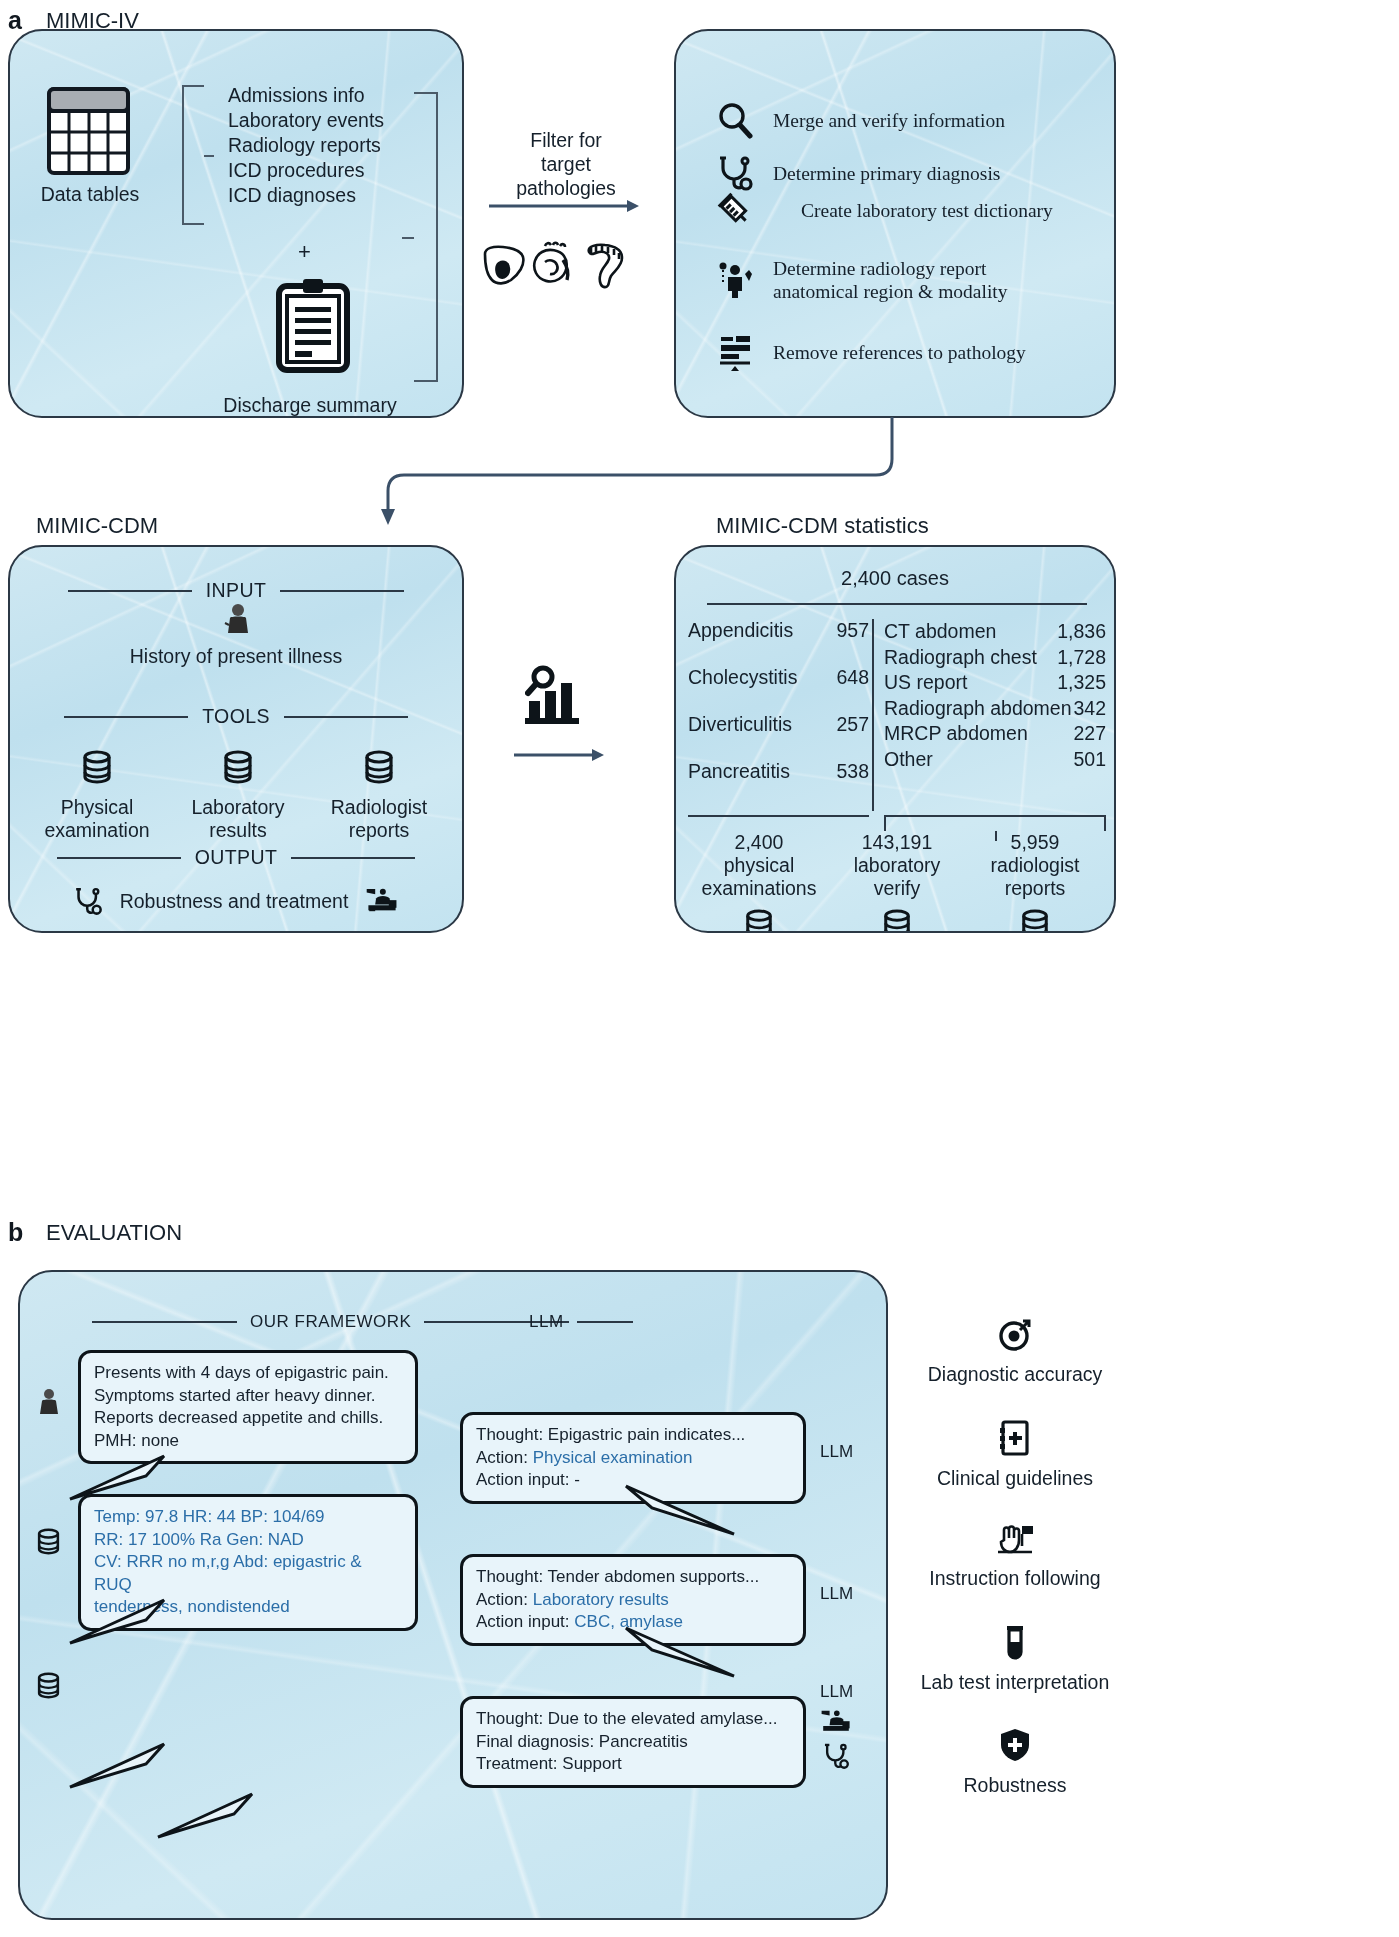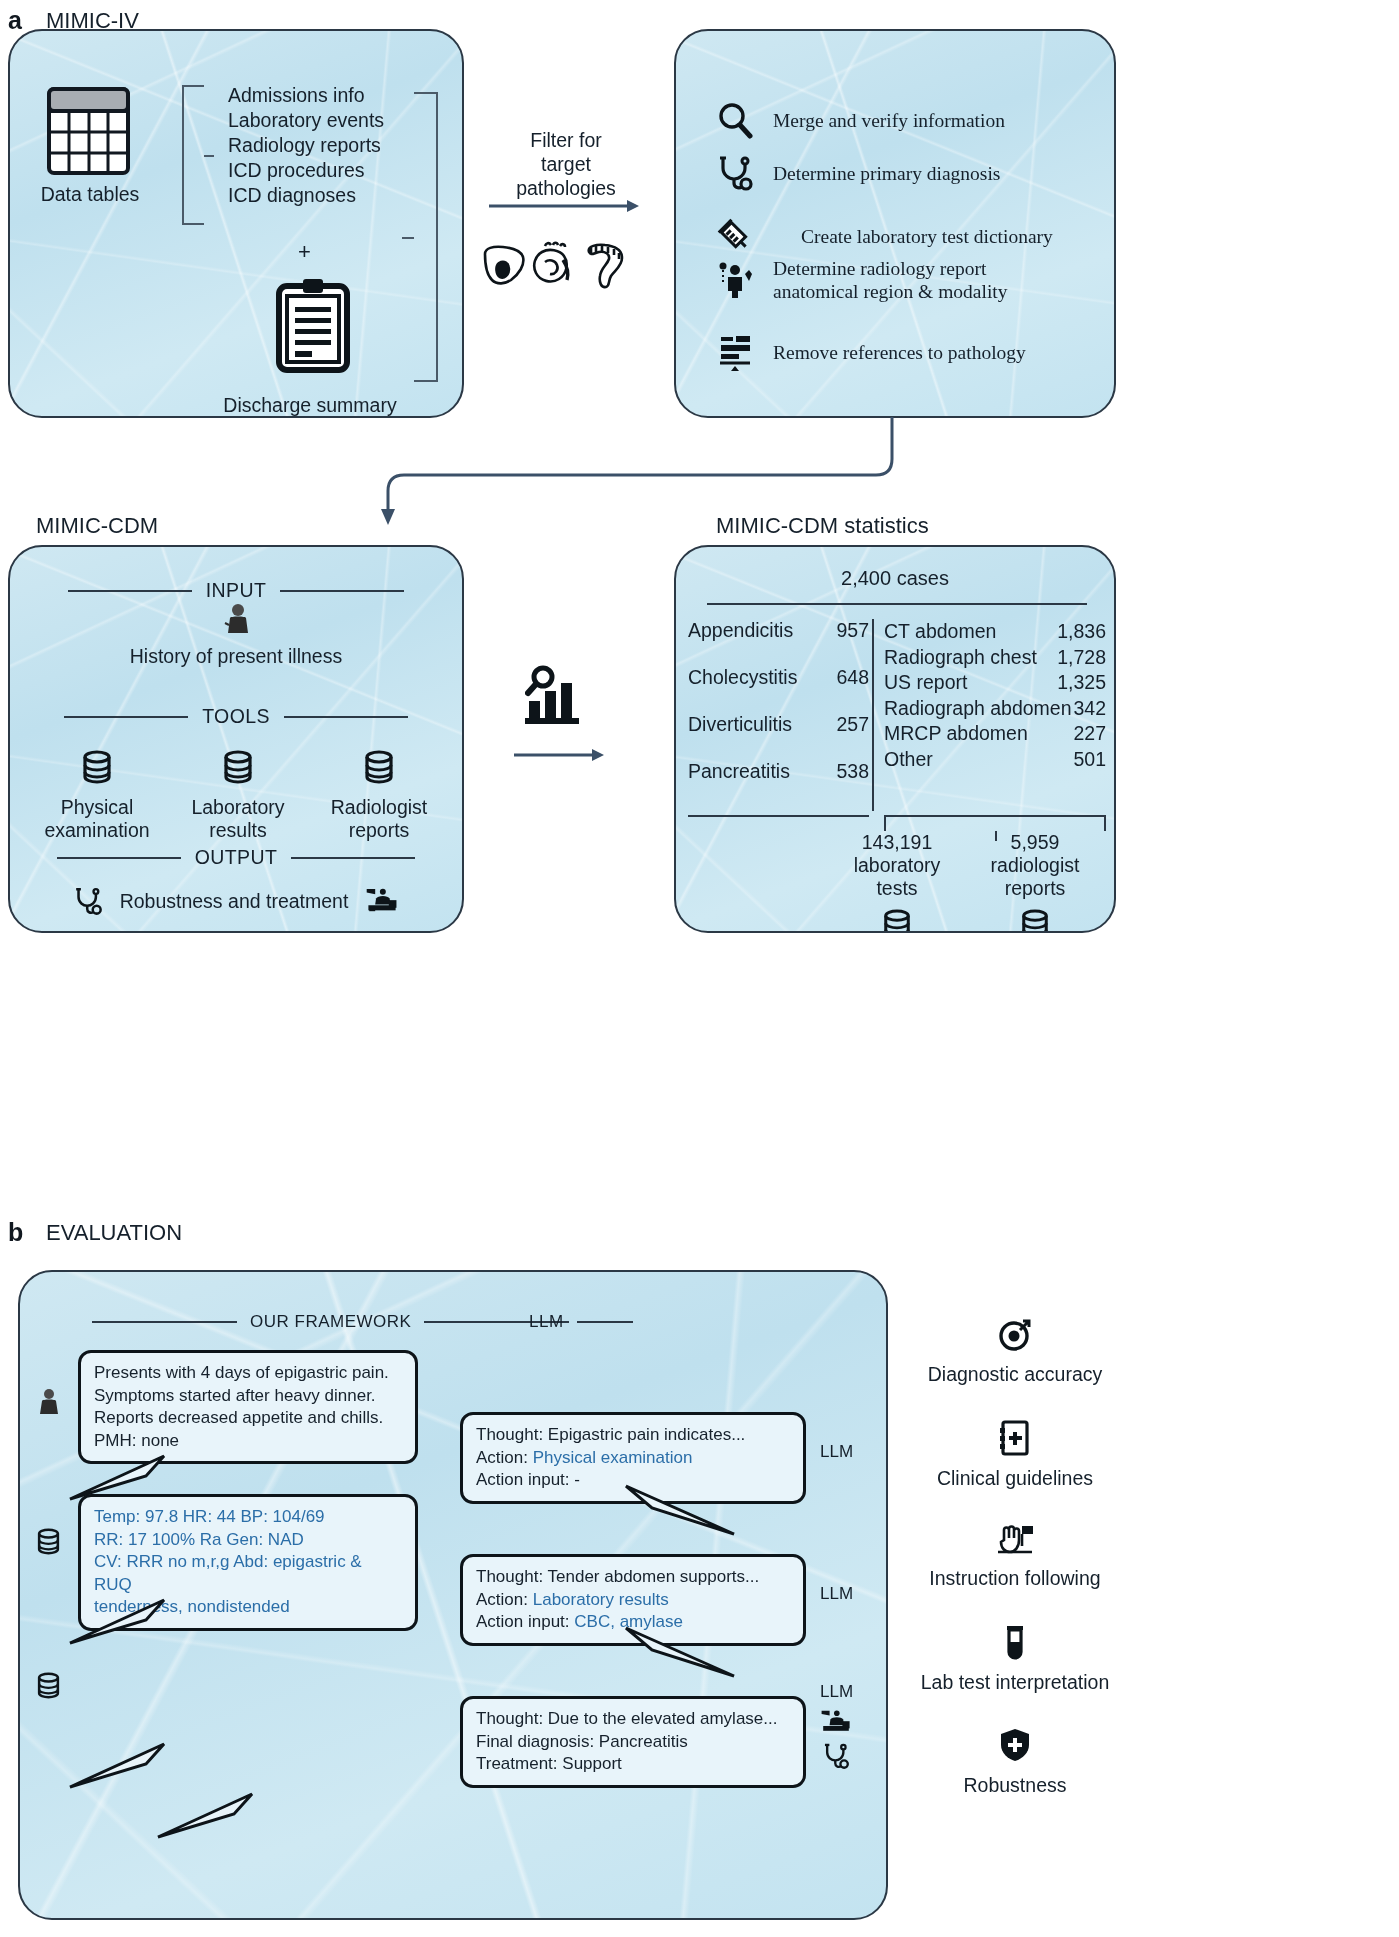--- a/index.html
+++ b/index.html
@@ -193,21 +193,21 @@
   <div class="taskrow" style="top:123px;">
     <svg class="ticon" viewBox="0 0 38 38">
       <path d="M7 4 V14 C7 21 13 25 18 25 C23 25 29 21 29 14 V9" fill="none" stroke="#0d1419" stroke-width="3.2"></path>
       <path d="M18 25 V29 C18 33 22 35 26 33" fill="none" stroke="#0d1419" stroke-width="3.2"></path>
       <circle cx="30" cy="30" r="5" fill="none" stroke="#0d1419" stroke-width="3.2"></circle>
       <circle cx="29" cy="7" r="3" fill="none" stroke="#0d1419" stroke-width="3"></circle>
       <line x1="4" y1="4" x2="10" y2="4" stroke="#0d1419" stroke-width="3.2"></line>
     </svg>
     <span class="tlabel">Determine primary diagnosis</span>
   </div>
-  <div class="taskrow" style="top:186px;gap:47px;">
+  <div class="taskrow" style="top:160px;gap:47px;">
     <svg class="ticon" viewBox="0 0 38 38">
       <g stroke="#0d1419" stroke-width="3" fill="none" transform="rotate(-45 19 19)">
         <rect x="12" y="7" width="14" height="20" fill="#fff"></rect>
         <line x1="10" y1="5" x2="28" y2="5"></line>
         <line x1="19" y1="27" x2="19" y2="34"></line>
         <line x1="14" y1="12" x2="20" y2="12"></line>
         <line x1="14" y1="17" x2="20" y2="17"></line>
         <line x1="14" y1="22" x2="20" y2="22"></line>
       </g>
     </svg>
@@ -379,24 +379,35 @@
     </div>
     <div class="modal-row">
       <span>Other</span>
       <span>501</span>
     </div>
   </div>
 
   <div id="rule-left"></div>
   <div id="bracket3"></div>
 
+  <div class="sumcol" style="left:12px;">
+    <div>2,400</div>
+    <div>physical</div>
+    <div>examinations</div>
+    <svg class="sum-db" viewBox="0 0 32 34">
+      <ellipse cx="16" cy="7" rx="12" ry="5" fill="none" stroke="#0d1419" stroke-width="3.2"></ellipse>
+      <path d="M4 7 V27 C4 30 10 32 16 32 C22 32 28 30 28 27 V7" fill="none" stroke="#0d1419" stroke-width="3.2"></path>
+      <path d="M4 15 C4 18 10 20 16 20 C22 20 28 18 28 15" fill="none" stroke="#0d1419" stroke-width="3"></path>
+      <path d="M4 22 C4 25 10 27 16 27 C22 27 28 25 28 22" fill="none" stroke="#0d1419" stroke-width="3"></path>
+    </svg>
+  </div>
   <div class="sumcol" style="left:150px;">
     <div>143,191</div>
     <div>laboratory</div>
-    <div>tests</div>
+    <div>verify</div>
     <svg class="sum-db" viewBox="0 0 32 34">
       <ellipse cx="16" cy="7" rx="12" ry="5" fill="none" stroke="#0d1419" stroke-width="3.2"></ellipse>
       <path d="M4 7 V27 C4 30 10 32 16 32 C22 32 28 30 28 27 V7" fill="none" stroke="#0d1419" stroke-width="3.2"></path>
       <path d="M4 15 C4 18 10 20 16 20 C22 20 28 18 28 15" fill="none" stroke="#0d1419" stroke-width="3"></path>
       <path d="M4 22 C4 25 10 27 16 27 C22 27 28 25 28 22" fill="none" stroke="#0d1419" stroke-width="3"></path>
     </svg>
   </div>
   <div class="sumcol" style="left:288px;">
     <div>5,959</div>
     <div>radiologist</div>

